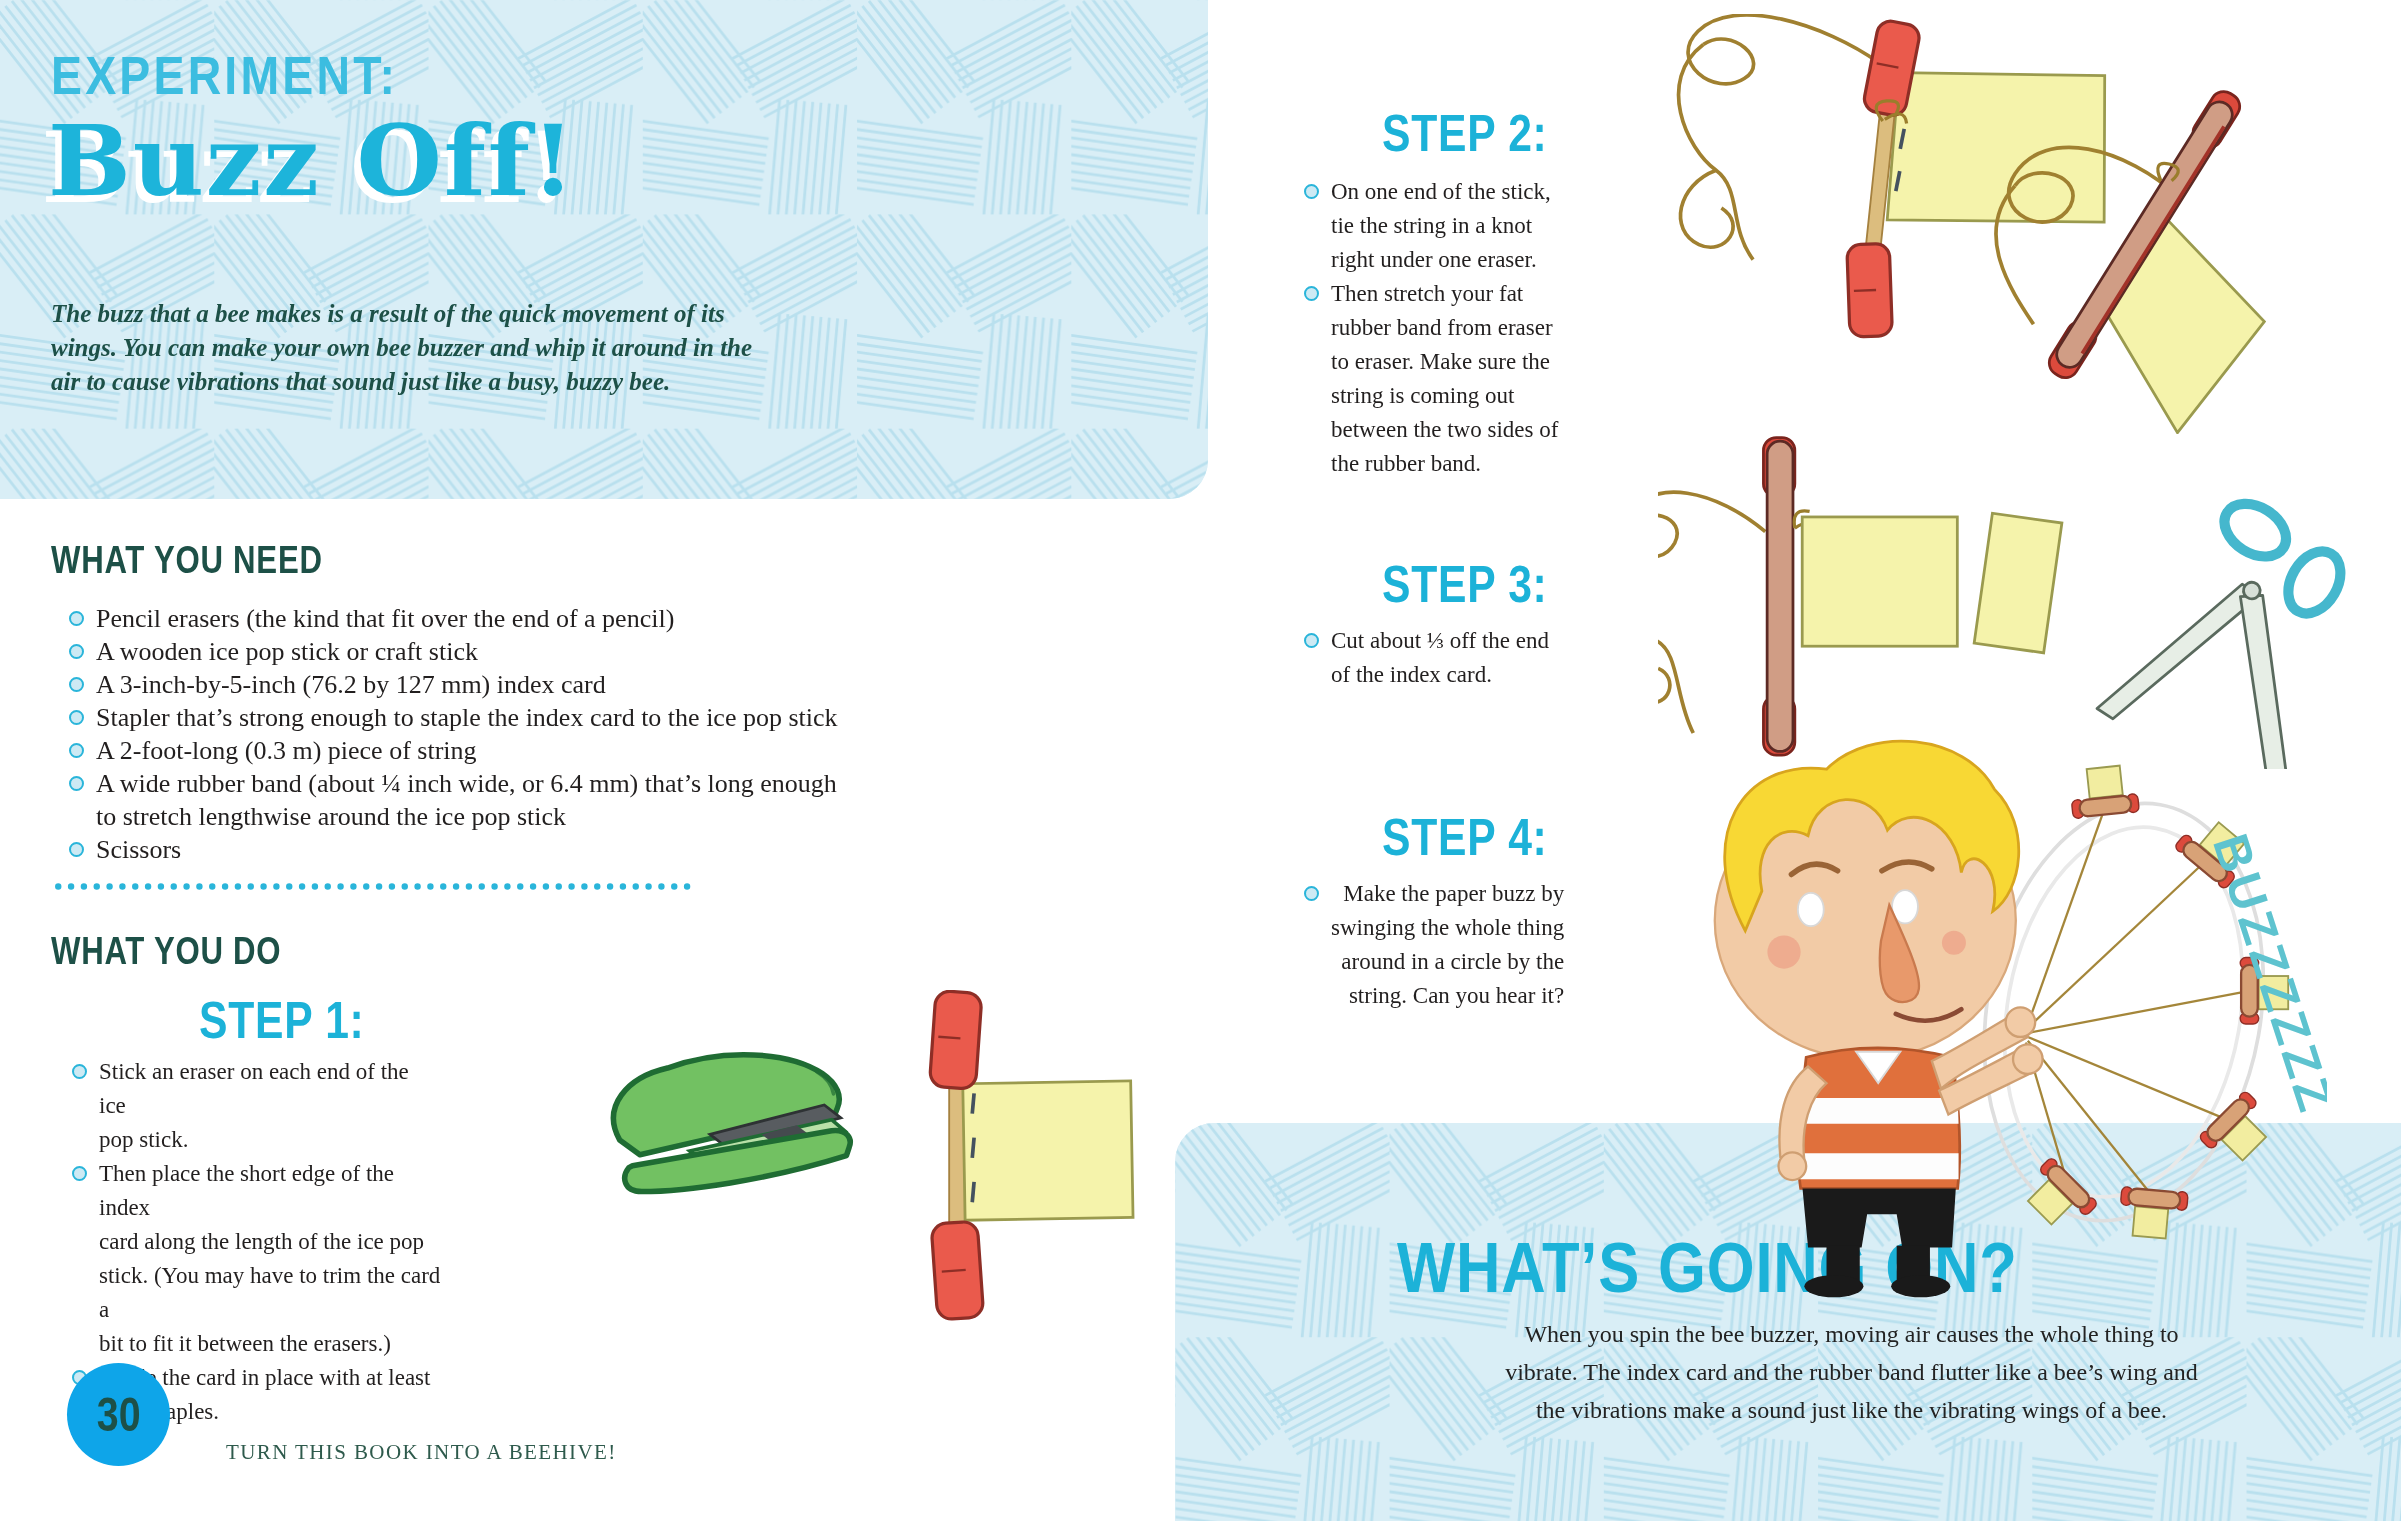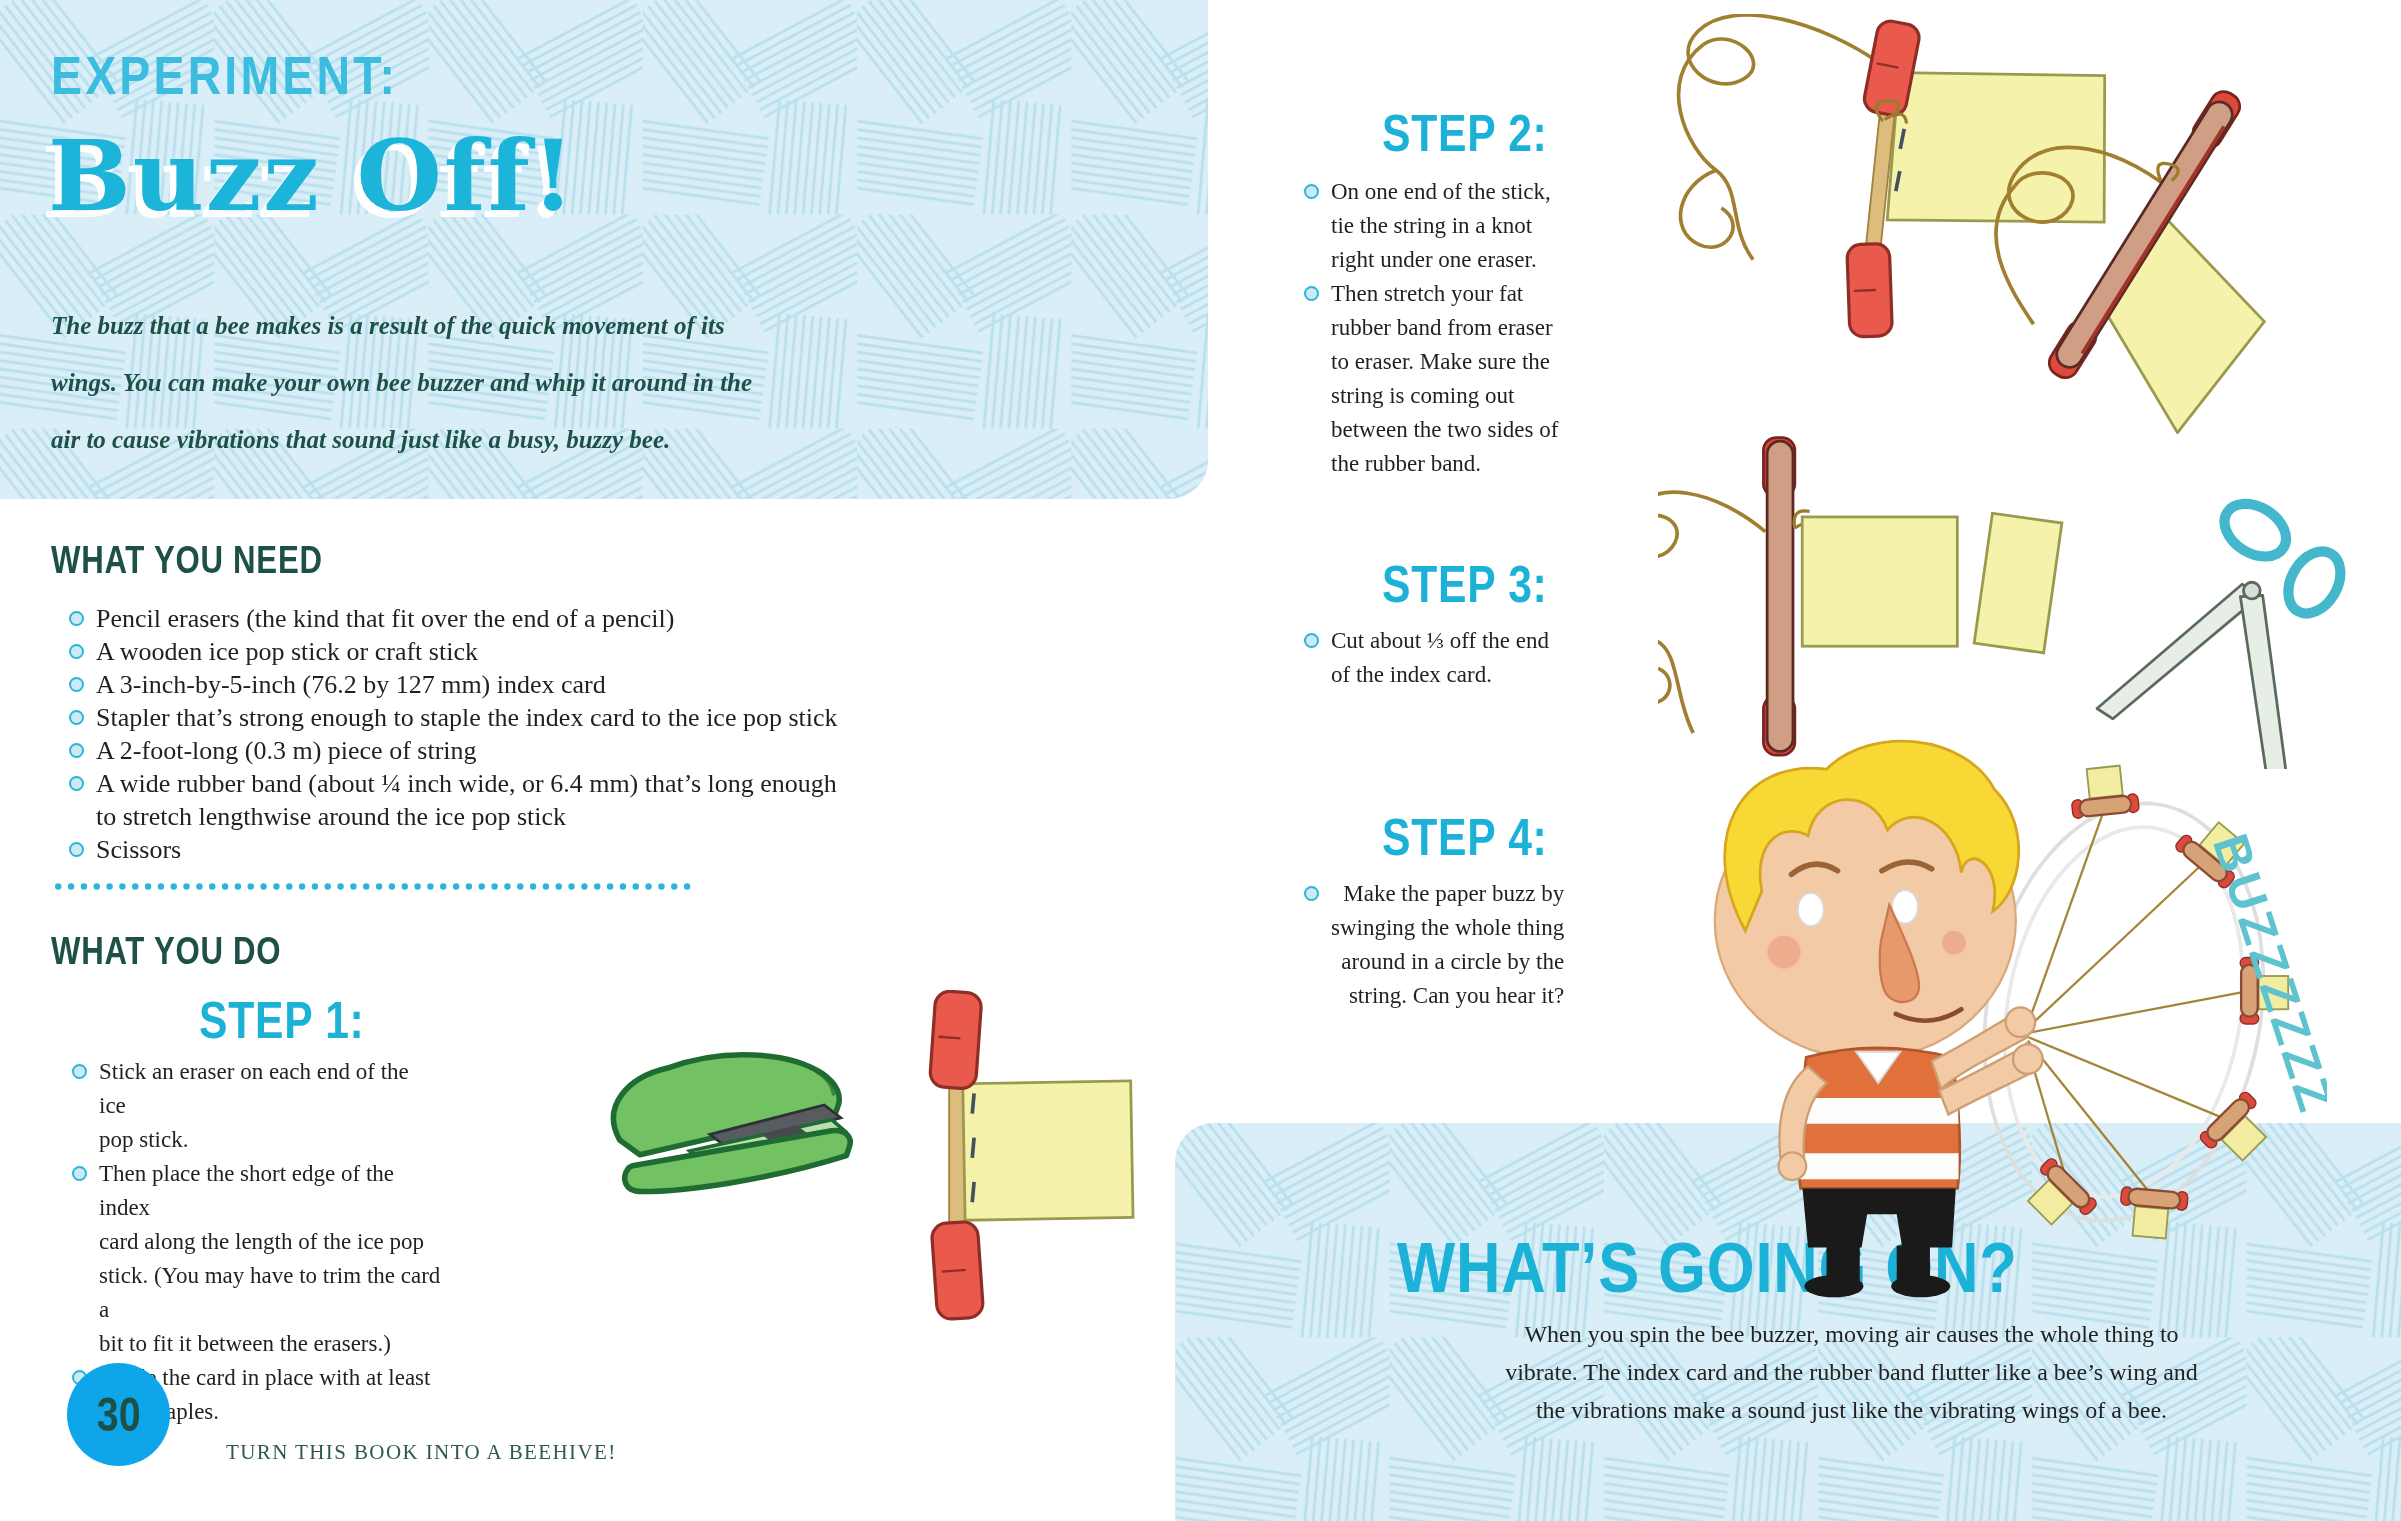--- a/index.html
+++ b/index.html
@@ -11,21 +11,21 @@
   .panel-goingon{left:1175px;top:1123px;width:1227px;height:398px;border-top-left-radius:39px;}
   .panel svg{position:absolute;left:0;top:0;}
   
   .cond{display:inline-block;transform-origin:left top;font-family:"Liberation Sans",sans-serif;font-weight:bold;white-space:nowrap;}
   .kicker{font-size:54px;letter-spacing:3.7px;color:#3cbde0;transform:scaleX(.86);}
   .title{font-family:"DejaVu Serif",serif;font-weight:bold;font-size:98px;color:#1db4da;letter-spacing:1.8px;text-shadow:-6.5px 6.5px 0 #ffffff;white-space:nowrap;}
   .h-teal{font-size:39px;color:#1d5047;transform:scaleX(.8);letter-spacing:0.9px;}
   .h-step{font-size:52px;color:#1cb2d8;transform:scaleX(.82);letter-spacing:0.9px;}
   .h-goingon{font-size:70px;color:#1cb2d8;transform:scaleX(.88);letter-spacing:0.9px;}
   
-  .intro{font-family:"Liberation Serif",serif;font-style:italic;font-weight:bold;font-size:25px;line-height:57px;color:#1d5047;white-space:pre-line;width:720px;}
+  .intro{font-family:"Liberation Serif",serif;font-style:italic;font-weight:bold;font-size:25px;line-height:34px;color:#1d5047;white-space:pre-line;width:720px;}
   .bodytext{font-size:24px;line-height:38px;color:#222222;white-space:pre-line;width:905px;}
   .list{display:flex;flex-direction:column;}
   .li{display:flex;align-items:flex-start;}
   .dot{width:11px;height:11px;border:2.8px solid #2ab5da;background:#cdeaf4;border-radius:50%;flex:none;margin-right:12px;margin-top:9.2px;}
   .li-text{font-size:26px;line-height:33px;color:#221f1f;white-space:pre-line;}
   .steps .li-text{font-size:23px;line-height:34px;}
   .need-list{width:961px;}
   .step-list{width:369px;}
   
   .pagenum-circle{width:103px;height:103px;border-radius:50%;background:#0ea5e9;display:flex;align-items:center;justify-content:center;}
@@ -59,21 +59,21 @@
     </defs>
     <rect width="1308" height="540" fill="#d9eef6"></rect>
     <rect width="1308" height="540" fill="url(#hatchA)"></rect>
   </svg>
 </div>
 
 <div class="abs" style="left:51px;top:44px;">
   <span class="cond kicker">EXPERIMENT:</span>
 </div>
 
-<div class="abs title" style="left:48px;top:103px;margin-top:15px;">Buzz Off!</div>
+<div class="abs title" style="left:48px;top:103px;">Buzz Off!</div>
 
 <div class="abs intro" style="left:51px;top:297px;">The buzz that a bee makes is a result of the quick movement of its
 wings. You can make your own bee buzzer and whip it around in the
 air to cause vibrations that sound just like a busy, buzzy bee.</div>
 
 <div class="abs" style="left:51px;top:538px;">
   <span class="cond h-teal">WHAT YOU NEED</span>
 </div>
 
 <div class="abs list need-list" style="left:69px;top:602px;">

